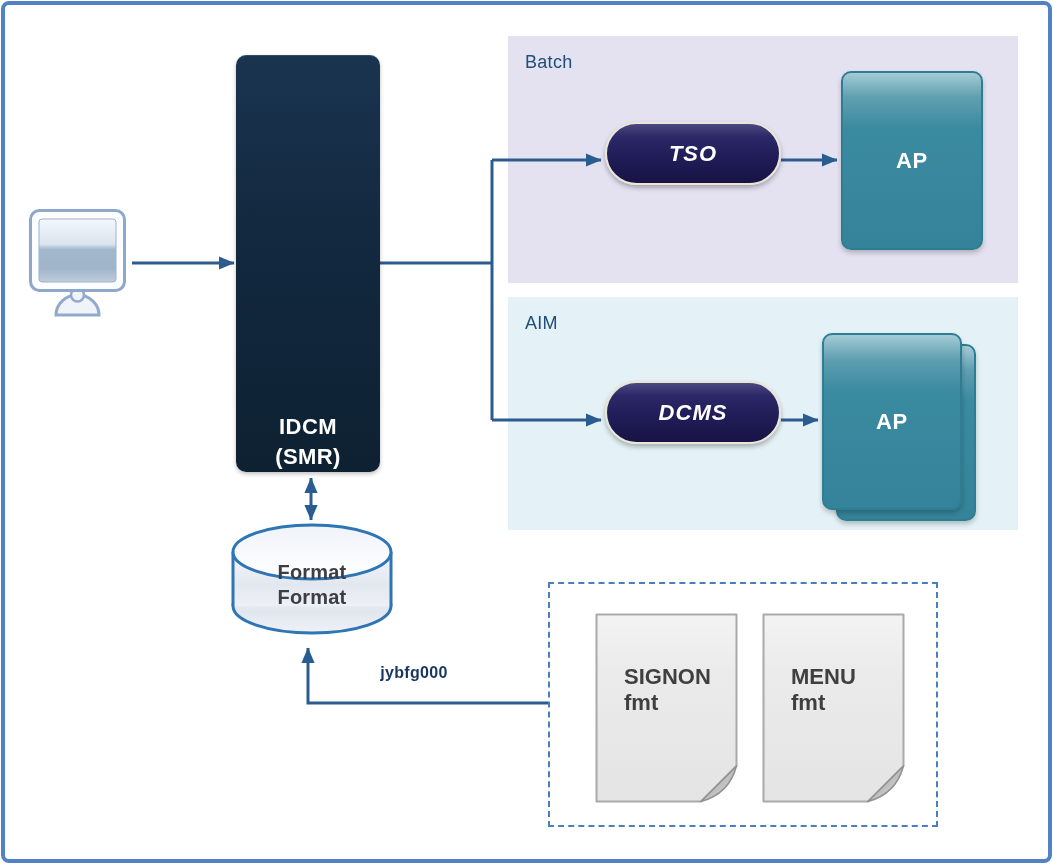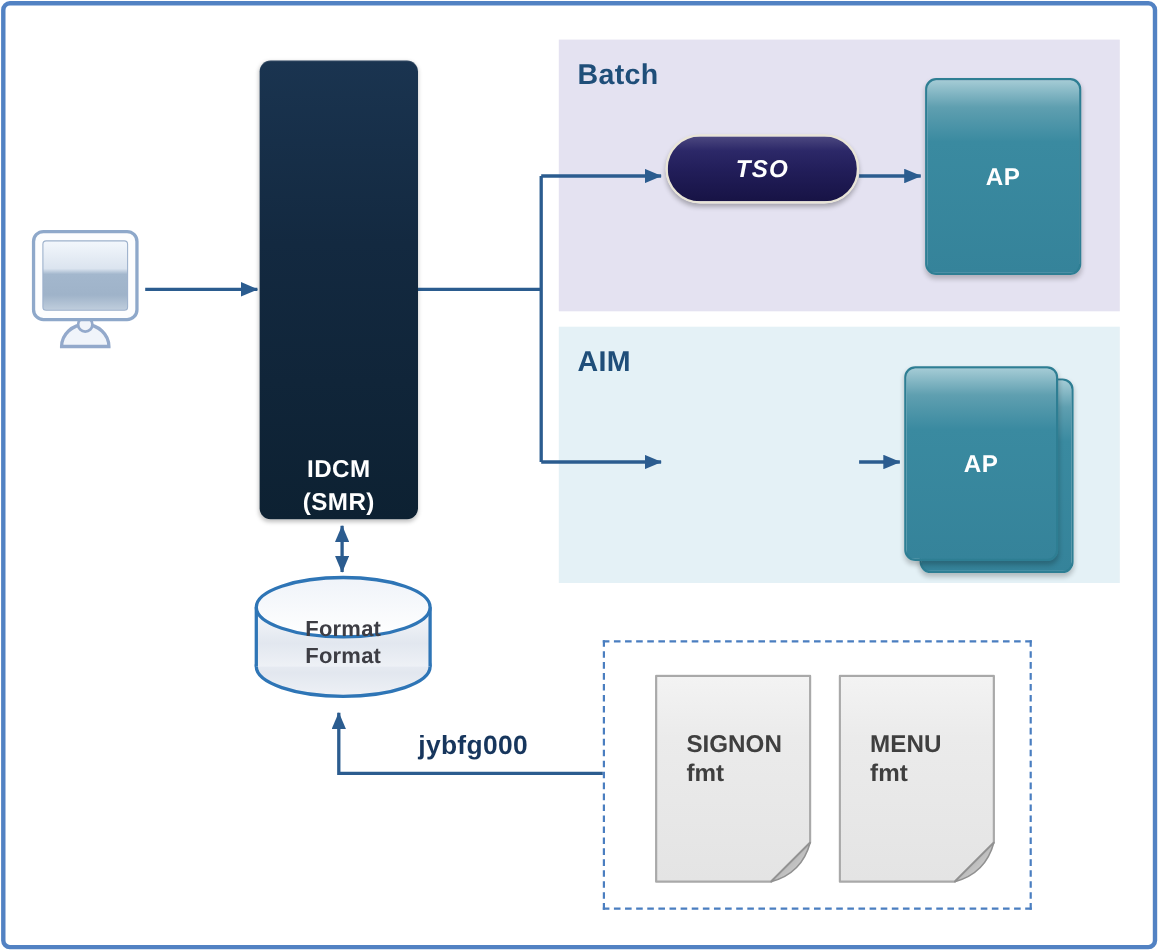--- a/index.html
+++ b/index.html
@@ -32,21 +32,21 @@
     border-radius:8px;pointer-events:none;
   }
   .overlay{position:absolute;left:0;top:0;width:1053px;height:864px;pointer-events:none;}
   .overlay .conn{stroke:var(--connector);stroke-width:3;fill:none;}
   .overlay marker path{fill:var(--connector);}
   .region{position:absolute;}
   .region-batch{left:508px;top:36px;width:510px;height:247px;background:var(--batch-bg);}
   .region-aim{left:508px;top:297px;width:510px;height:233px;background:var(--aim-bg);}
   .region-label{
     position:absolute;left:17px;top:16px;
-    font-size:26px;font-weight:bold;color:var(--region-label);letter-spacing:.3px;
+    font-size:18px;font-weight:normal;color:var(--region-label);letter-spacing:.3px;
   }
   .idcm{
     position:absolute;left:236px;top:55px;width:144px;height:417px;
     border-radius:10px;
     background:linear-gradient(180deg,#1a3450 0%,#132940 40%,#0d2132 100%);
     box-shadow:inset 0 1px 0 rgba(255,255,255,.12), 0 2px 4px rgba(0,0,0,.25);
     display:flex;flex-direction:column;align-items:center;justify-content:flex-end;
     color:var(--node-text);font-size:22px;font-weight:bold;line-height:30px;letter-spacing:.4px;
   }
   .pill{
@@ -70,22 +70,22 @@
   .ap-batch{left:841px;top:71px;width:142px;height:179px;}
   .ap-aim-back{left:836px;top:344px;width:140px;height:177px;}
   .ap-aim{left:822px;top:333px;width:140px;height:177px;}
   .monitor-svg{position:absolute;left:28px;top:208px;}
   .cylinder-svg{position:absolute;left:230px;top:522px;}
   .cyl-text{
     position:absolute;left:240px;top:536px;width:144px;text-align:center;
     font-size:20px;font-weight:bold;color:#3d3d44;line-height:25px;letter-spacing:.2px;margin-top:24px;
   }
   .flow-label{
-    position:absolute;left:348px;top:664px;width:132px;text-align:right;
-    font-size:24px;font-weight:bold;color:var(--flow-label);letter-spacing:.3px;
+    position:absolute;left:348px;top:664px;width:132px;text-align:center;
+    font-size:16px;font-weight:bold;color:var(--flow-label);letter-spacing:.3px;
   }
   .dashed-box{
     position:absolute;left:548px;top:582px;width:390px;height:245px;
     border:2px dashed var(--dashed-border);box-sizing:border-box;background:transparent;
   }
   .doc-svg{position:absolute;}
   .doc-svg.doc-0{left:595px;top:613px;}
   .doc-svg.doc-1{left:762px;top:613px;}
   .doc-text{
     position:absolute;width:112px;top:664px;
@@ -154,20 +154,21 @@
     <rect x="2.5" y="2.5" width="94" height="80" rx="9" fill="#fcfdfe" stroke="#8ea8ca" stroke-width="3"></rect>
     <rect x="11" y="11" width="77" height="63" rx="3" fill="url(#scrGrad)" stroke="#9db1cc" stroke-width="1"></rect>
   </svg>
 
   <div class="idcm">
     <div>IDCM</div>
     <div>(SMR)</div>
   </div>
 
   <div class="pill pill-tso">TSO</div>
+  <div class="pill pill-dcms">DCMS</div>
 
   <div class="ap ap-batch">AP</div>
   <div class="ap ap-aim-back"></div>
   <div class="ap ap-aim">AP</div>
 
   <svg class="cylinder-svg" width="164" height="116" viewBox="0 0 164 116" xmlns="http://www.w3.org/2000/svg">
     <ellipse cx="82" cy="84" rx="79" ry="27" fill="url(#cylBody)" stroke="#2e75b6" stroke-width="3"></ellipse>
     <rect x="3" y="30" width="158" height="54" fill="url(#cylBody)"></rect>
     <path d="M3,30 V84 M161,30 V84" stroke="#2e75b6" stroke-width="3" fill="none"></path>
     <ellipse cx="82" cy="30" rx="79" ry="27" fill="url(#cylTop)" stroke="#2e75b6" stroke-width="3"></ellipse>

